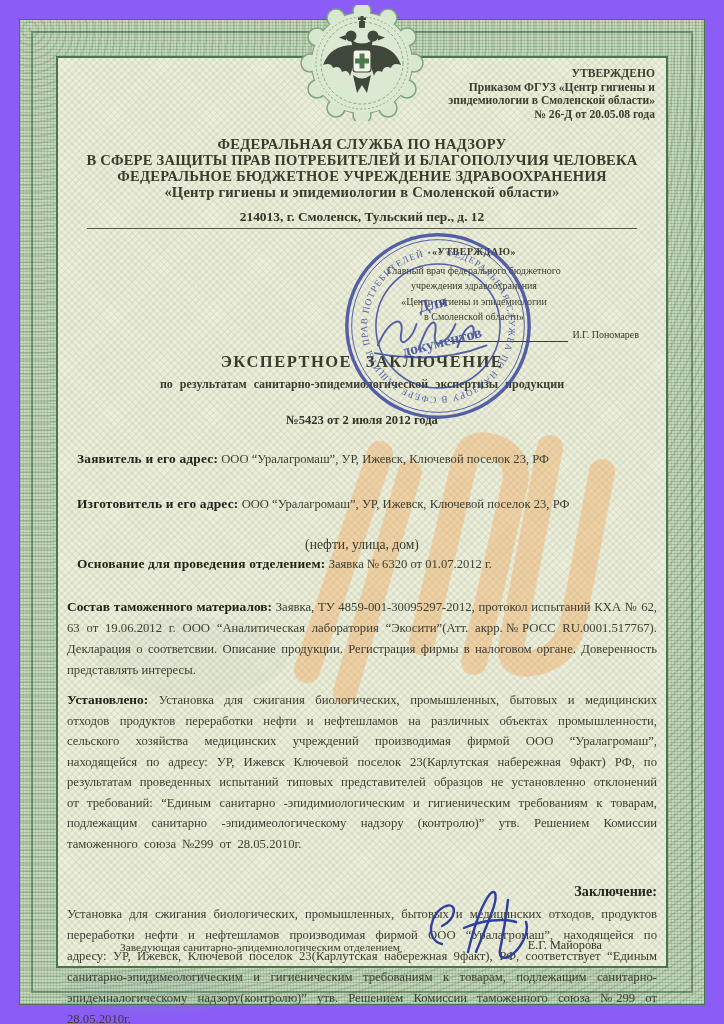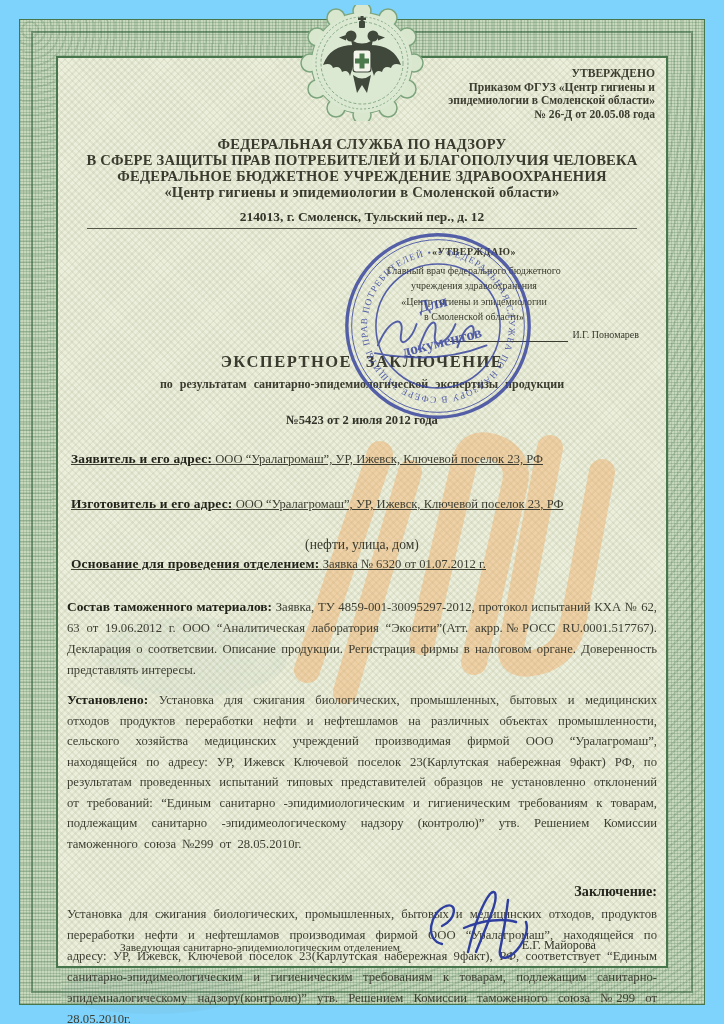--- a/index.html
+++ b/index.html
@@ -1,16 +1,16 @@
 <!DOCTYPE html>
 <html lang="ru"><head>
 <meta charset="utf-8">
 <style>
   html,body{margin:0;padding:0;background:#fff;}
-  .page{position:relative;width:724px;height:1024px;background:#7dd3fc;overflow:hidden;
+  .page{position:relative;width:724px;height:1024px;background:#8b5cf6;overflow:hidden;
         font-family:"Liberation Serif","DejaVu Serif",serif;color:#2e2e26;}
 
   
   .frame{position:absolute;inset:19px;border:1.5px solid #47764d;
     background:
       repeating-linear-gradient(0deg, rgba(45,95,55,.20) 0 1px, rgba(255,255,255,0) 1px 3px),
       repeating-linear-gradient(90deg, rgba(45,95,55,.16) 0 1px, rgba(255,255,255,0) 1px 3px),
       repeating-radial-gradient(circle at 10px 10px, rgba(45,95,55,.14) 0 2px, rgba(0,0,0,0) 2px 7px),
       #c7d8bc;}
   .frame::before{content:"";position:absolute;inset:11px;border:2px solid rgba(40,90,50,.5);}
@@ -39,35 +39,35 @@
             line-height:15.5px;color:#3a3a2e;}
   .appr-title{font-weight:700;letter-spacing:.5px;margin-bottom:3px;}
   .signer-row{display:flex;justify-content:flex-end;align-items:flex-end;gap:4px;margin-top:2px;}
   .sig-underline{display:inline-block;width:118px;border-bottom:1.2px solid #3a3a2e;height:12px;}
 
   .doc-title{margin-top:10px;text-align:center;font-weight:700;font-size:16.5px;
              letter-spacing:1.5px;word-spacing:8px;color:#3a3a2e;}
   .doc-subtitle{margin-top:5px;text-align:center;font-size:12px;word-spacing:4px;color:#3a3a2e;font-weight:bold;}
   .doc-number{margin-top:21px;text-align:center;font-weight:700;font-size:12.6px;color:#33332a;}
 
-  .field{margin:4px;font-size:12.6px;color:#3d3d32;text-decoration:underline;}
+  .field{margin:10px;font-size:12.6px;color:#3d3d32;}
   .field b{font-size:13.4px;color:#22221a;letter-spacing:.2px;}
   .f-applicant{margin-top:23px;}
   .f-manufacturer{margin-top:29px;}
   .hint{margin-top:25px;text-align:center;font-size:13.6px;color:#3a3a2e;}
   .f-basis{margin-top:3px;}
 
   .para{margin:0;text-align:justify;font-size:12.7px;color:#3d3d32;}
   .p-materials{margin-top:24px;line-height:21px;}
   .p-established{margin-top:9px;line-height:20.5px;word-spacing:3px;}
   .para b{font-size:13.4px;color:#22221a;word-spacing:normal;}
   .concl-head{margin-top:29px;text-align:right;font-weight:700;font-size:14.2px;color:#26261e;}
   .p-conclusion{margin-top:4px;line-height:21px;word-spacing:3px;}
 
-  .footer{position:absolute;left:62px;right:42px;bottom:13px;display:flex;z-index:2;
+  .footer{position:absolute;left:62px;right:36px;bottom:13px;display:flex;z-index:2;
           justify-content:space-between;align-items:flex-end;}
   .footer-position{font-size:11.4px;color:#3c3c30;}
   .footer-name{font-size:12.2px;color:#33332a;margin-right:28px;}
 </style>
 </head>
 <body>
 
 <div class="page">
 
   <div class="frame"></div>

